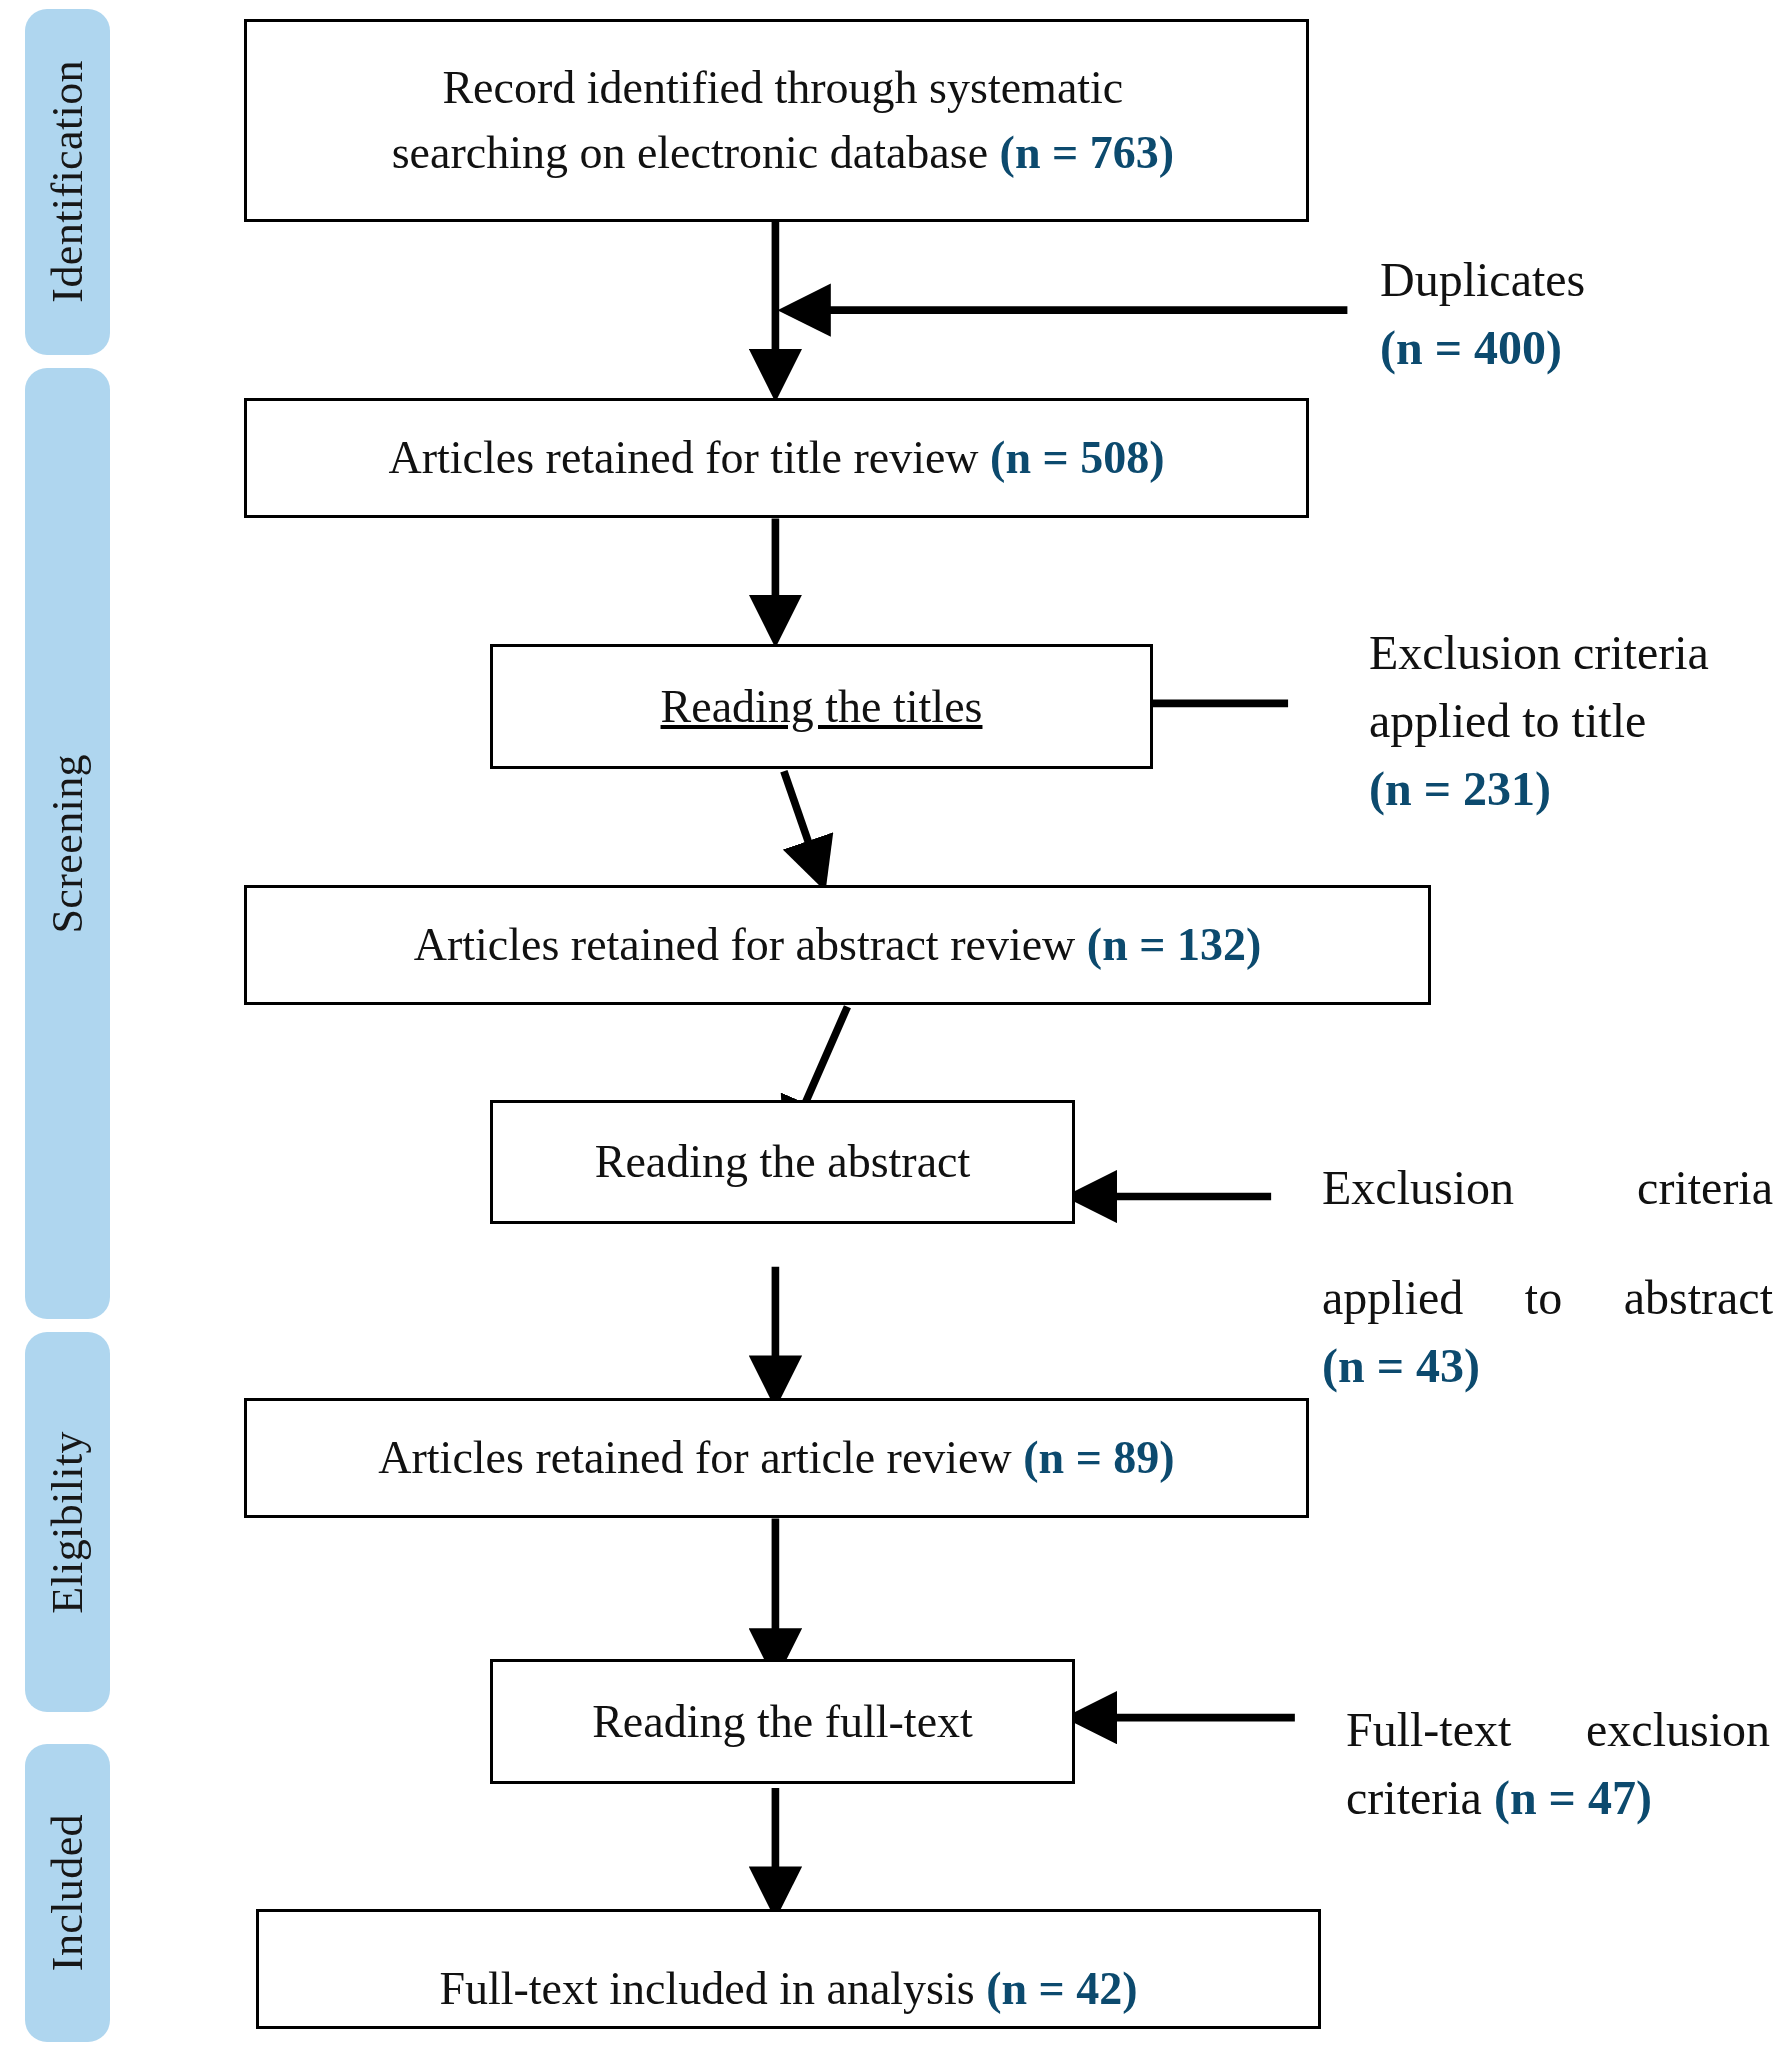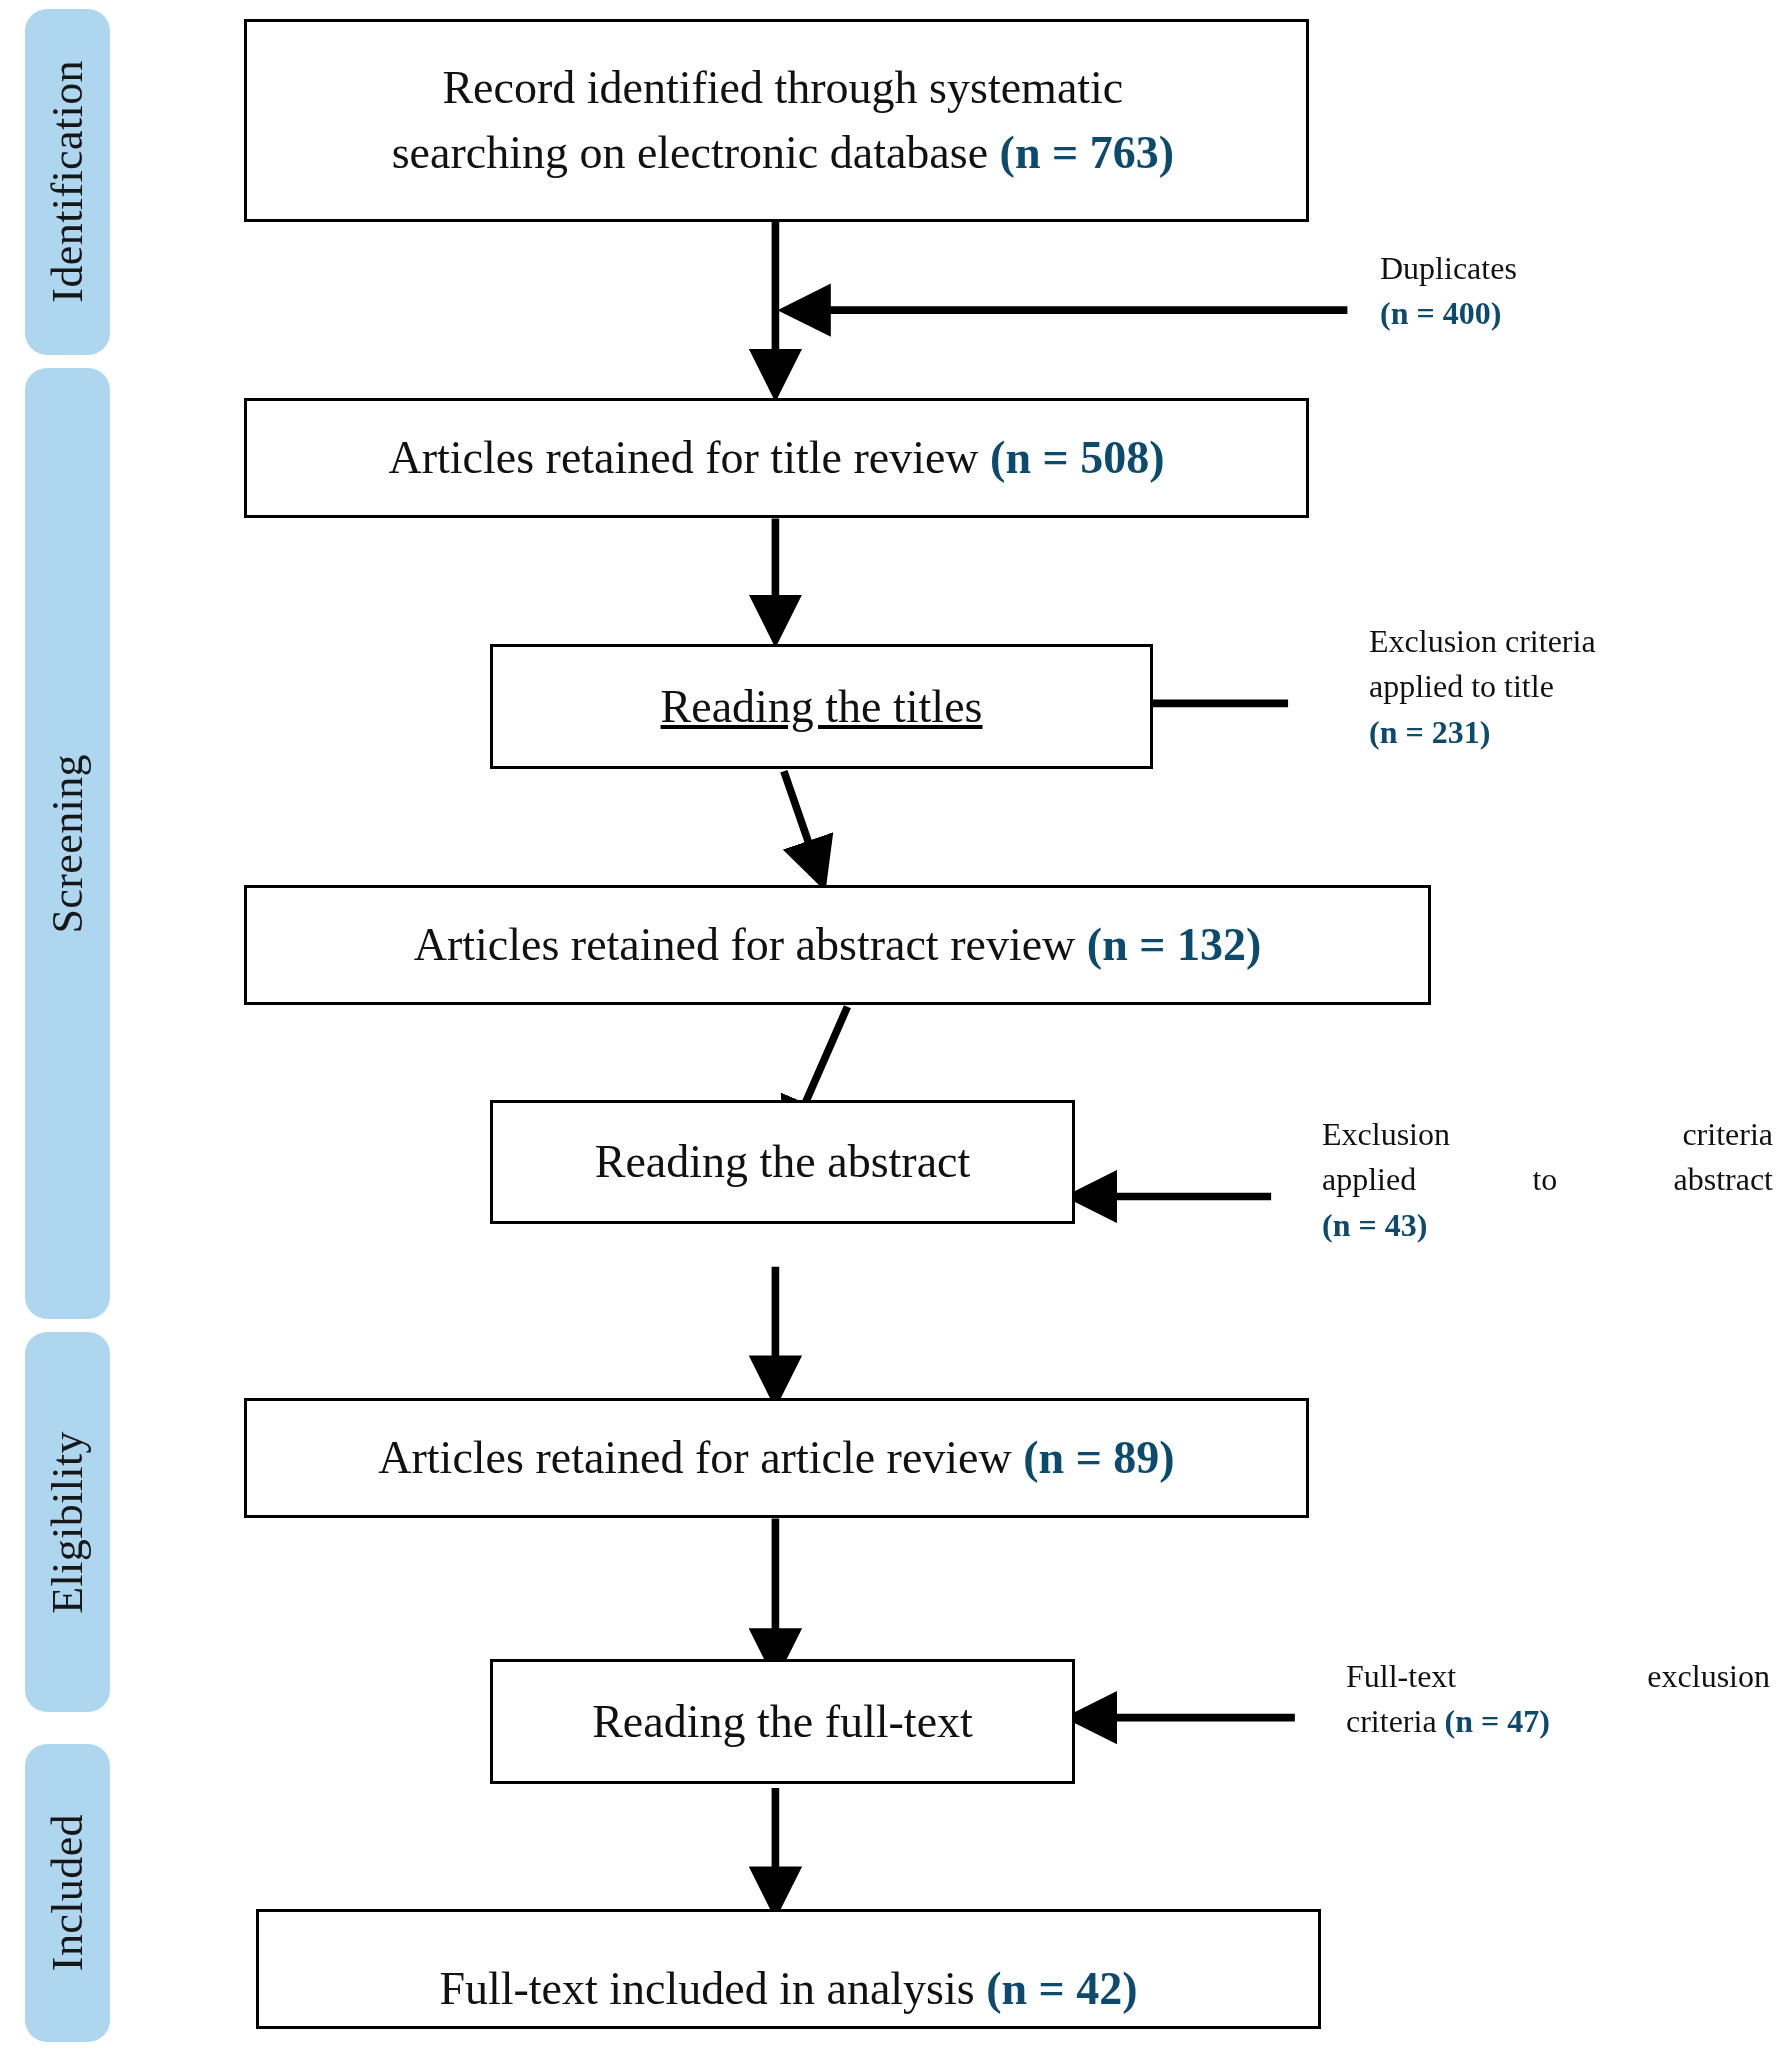--- a/index.html
+++ b/index.html
@@ -57,30 +57,31 @@
   }
   .n-val {
     color: #0c4a6e;
     font-weight: bold;
     white-space: nowrap;
   }
 
   
   .side-note {
     position: absolute;
-    font-size: 32px;
+    font-size: 48px;
     line-height: 1.42;
     color: #111111;
   }
   .side-note .note-line {
     display: block;
   }
   .side-note .note-line.spread {
     display: flex;
     justify-content: space-between;
+    margin-top: 42px;
   }
 
   
   svg.connectors {
     position: absolute;
     left: 0;
     top: 0;
     width: 1783px;
     height: 2049px;
     pointer-events: none;

